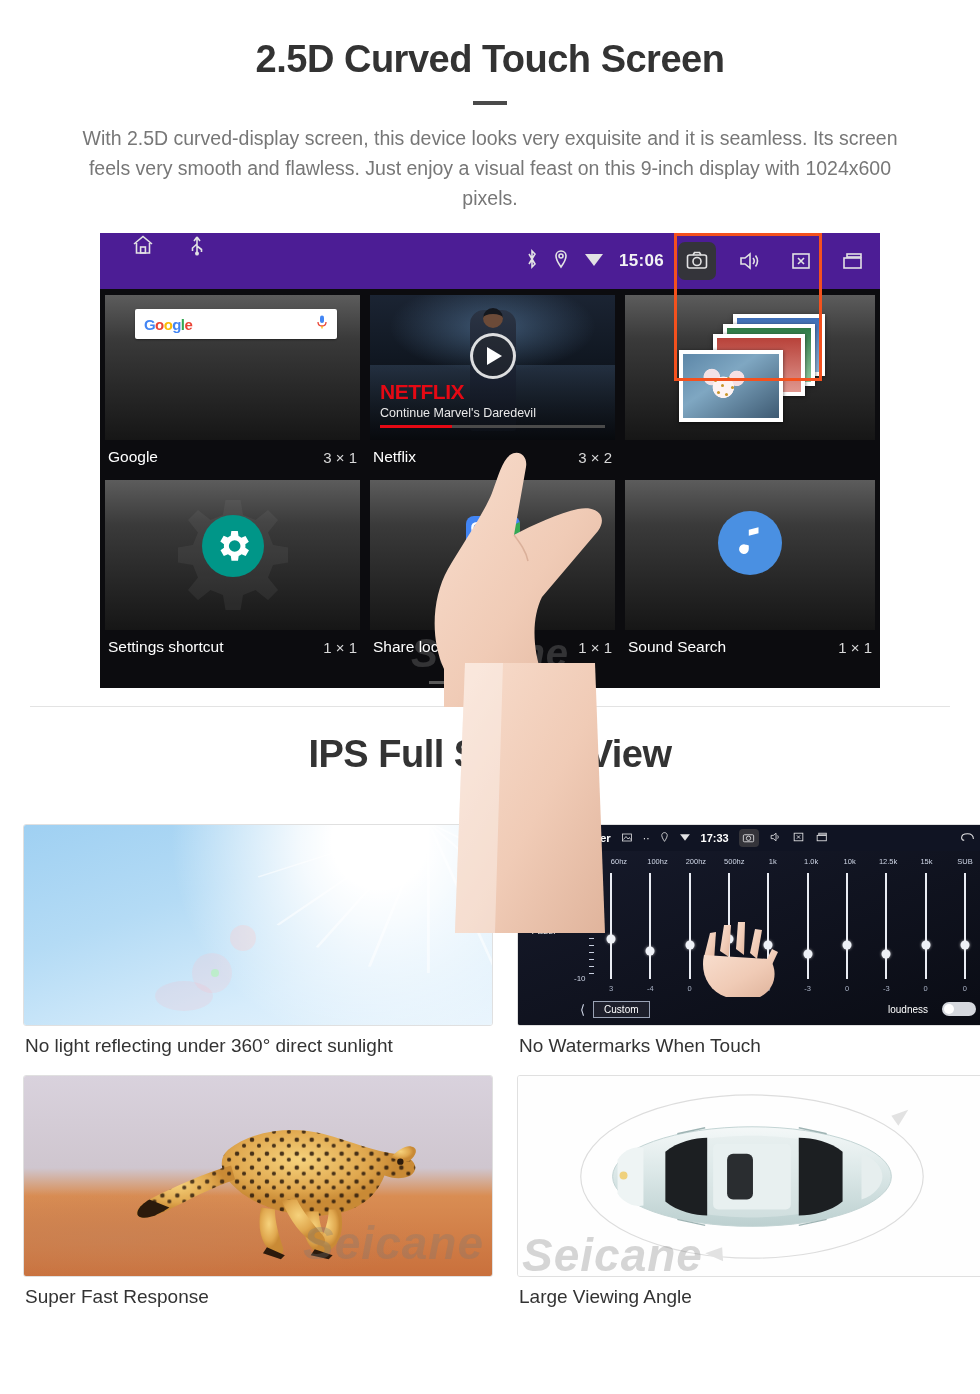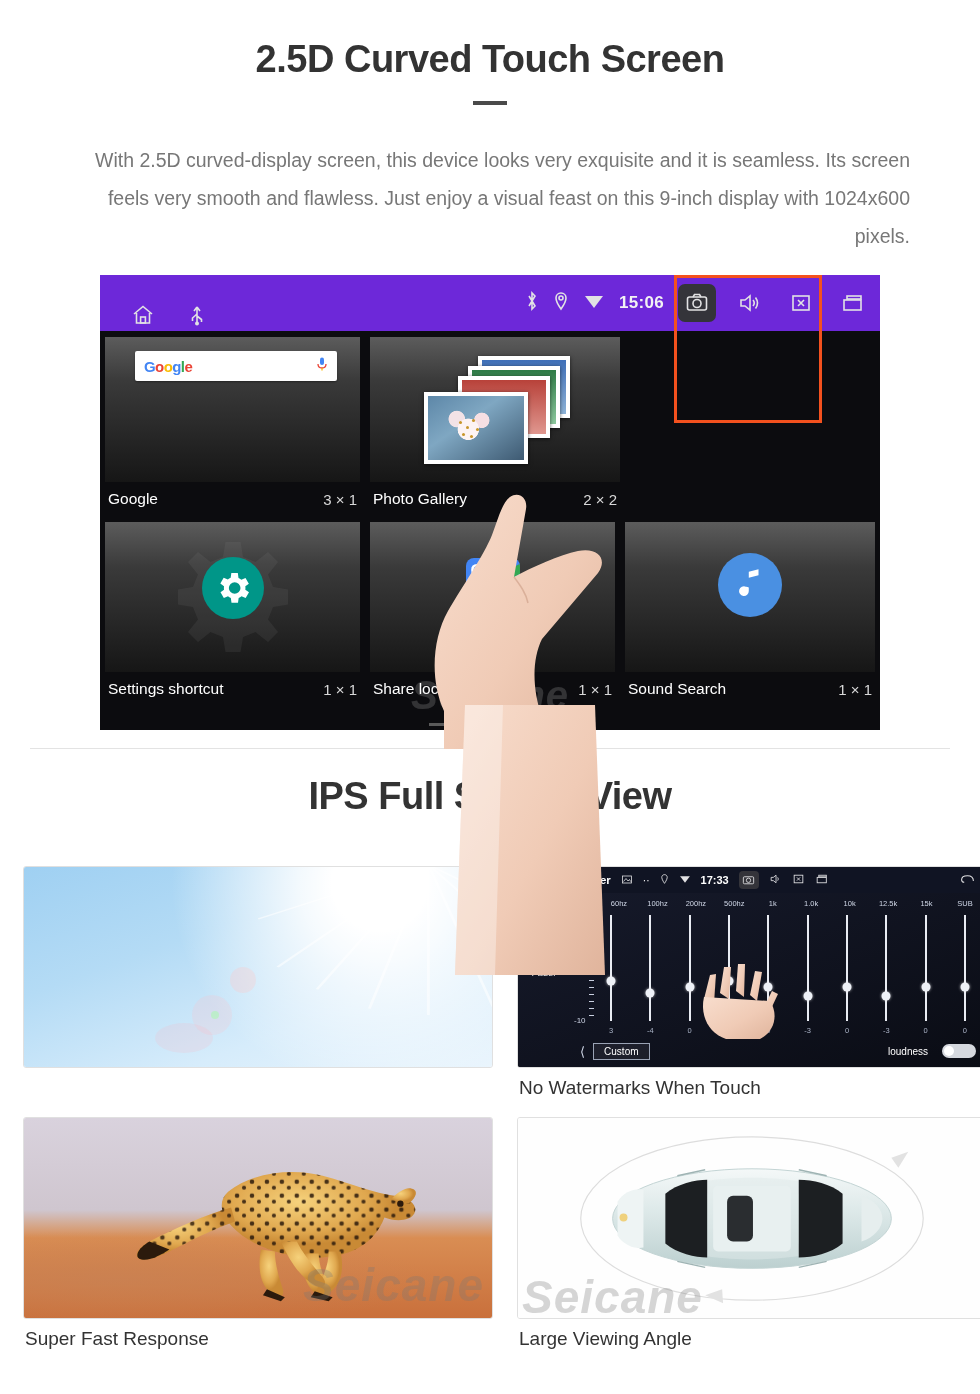--- a/index.html
+++ b/index.html
@@ -18,44 +18,44 @@
     font-weight: bold;
     color: #333333;
     letter-spacing: -0.5px;
     padding-top: 38px;
   }
   .title-rule {
     width: 34px; height: 4px; background: #4a4a4a;
     margin: 20px auto 0 auto;
   }
   .sec-desc {
-    width: 840px; margin: 36px auto 0 auto;
-    text-align: right;
+    width: 840px; margin: 18px auto 0 auto;
+    text-align: center;
     font-size: 19.5px;
-    line-height: 38px;
+    line-height: 30px;
     color: #777777;
   }
 
   
   .device-wrap {
     position: relative;
     width: 780px; height: 455px;
     margin: 20px auto 0 auto;
   }
   .device {
     position: absolute; left: 0; top: 0;
     width: 780px; height: 455px;
     background: #0c0c0f;
     overflow: hidden;
   }
   
   .statusbar {
     height: 56px; width: 100%;
-    background: #6d28d9;
-    display: flex; align-items: flex-end;
+    background: #4c1d95;
+    display: flex; align-items: flex-start;
     position: relative;
   }
   .sb-left { display: flex; align-items: center; gap: 34px; padding-left: 30px; }
   .sb-right {
     display: flex; align-items: center; gap: 14px;
     position: absolute; right: 8px; top: 0; height: 56px;
   }
   .sb-ico { fill: none; stroke: #e2e2e4; stroke-width: 1.6; }
   .sb-ico-f { fill: #e2e2e4; }
   .sb-time { color: #f2f2f4; font-size: 17px; font-weight: bold; letter-spacing: .3px; }
@@ -388,35 +388,53 @@
                     </svg>
                 </span>
               </div>
             </div>
             <div class="wlabelbar">
               <span class="wlabel">Google</span>
               <span class="wsize">3 × 1</span>
             </div>
           </div>
 
+          <div class="wcell" style="width:255px">
+            <div class="wthumb" style="height:145px">
+              <div class="nf-art">
+                <div class="nf-street"></div>
+                <div class="nf-fig">
+                    <div class="nf-head"></div>
+                  </div>
+                <div class="nf-play">
+                    <i></i>
+                  </div>
+                <div class="nf-logo">NETFLIX</div>
+                <div class="nf-sub">Continue Marvel's Daredevil</div>
+                <div class="nf-bar">
+                    <span></span>
+                  </div>
+              </div>
+            </div>
+            <div class="wlabelbar">
+              <span class="wlabel">Netflix</span>
+              <span class="wsize">3 × 2</span>
+            </div>
+          </div>
 
           <div class="wcell" style="width:260px">
             <div class="wthumb" style="height:145px">
               <div class="gal">
                 <div class="ph ph1"></div>
                   <div class="ph ph2"></div>
                   <div class="ph ph3"></div>
                 <div class="ph ph4">
                     <div class="stamens"></div>
                   </div>
               </div>
-            </div>
-            <div class="wlabelbar">
-              <span class="wlabel">Photo Gallery</span>
-              <span class="wsize">2 × 2</span>
             </div>
           </div>
         </div>
 
         <div class="wrow">
 
           <div class="wcell" style="width:265px">
             <div class="wthumb" style="height:150px">
               <div class="ghost-gear">
                 <svg width="170" height="150" viewBox="0 0 60 60">
@@ -519,20 +537,21 @@
                 <line x1="52" y1="6" x2="92" y2="78"></line>
               <line x1="52" y1="6" x2="98" y2="52"></line>
                 <line x1="52" y1="6" x2="0" y2="40"></line>
             </g>
           </svg>
           <div class="flare f1"></div>
             <div class="flare f2"></div>
             <div class="flare f3"></div>
             <div class="flare f4"></div>
         </div>
+        <div class="g2cap">No light reflecting under 360° direct sunlight</div>
       </div>
 
       <div class="g2cell">
         <div class="g2img">
           <div class="amp">
             <div class="amp-bar">
               <span><svg width="13" height="12" viewBox="0 0 26 24">
                     <path class="sb-ico" d="M4 11 L13 3.5 L22 11 M6.5 10 V20 H19.5 V10"></path>
                   </svg></span>
               <span class="amp-title">Amplifier</span>

